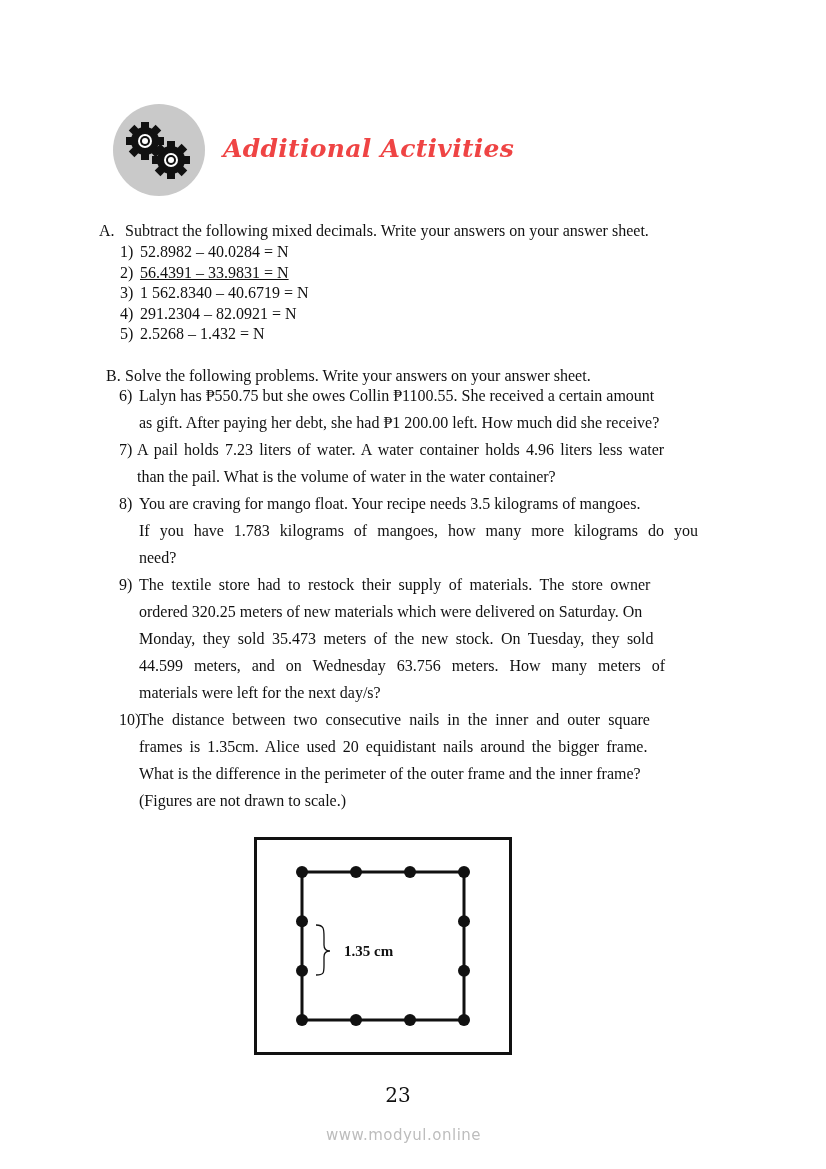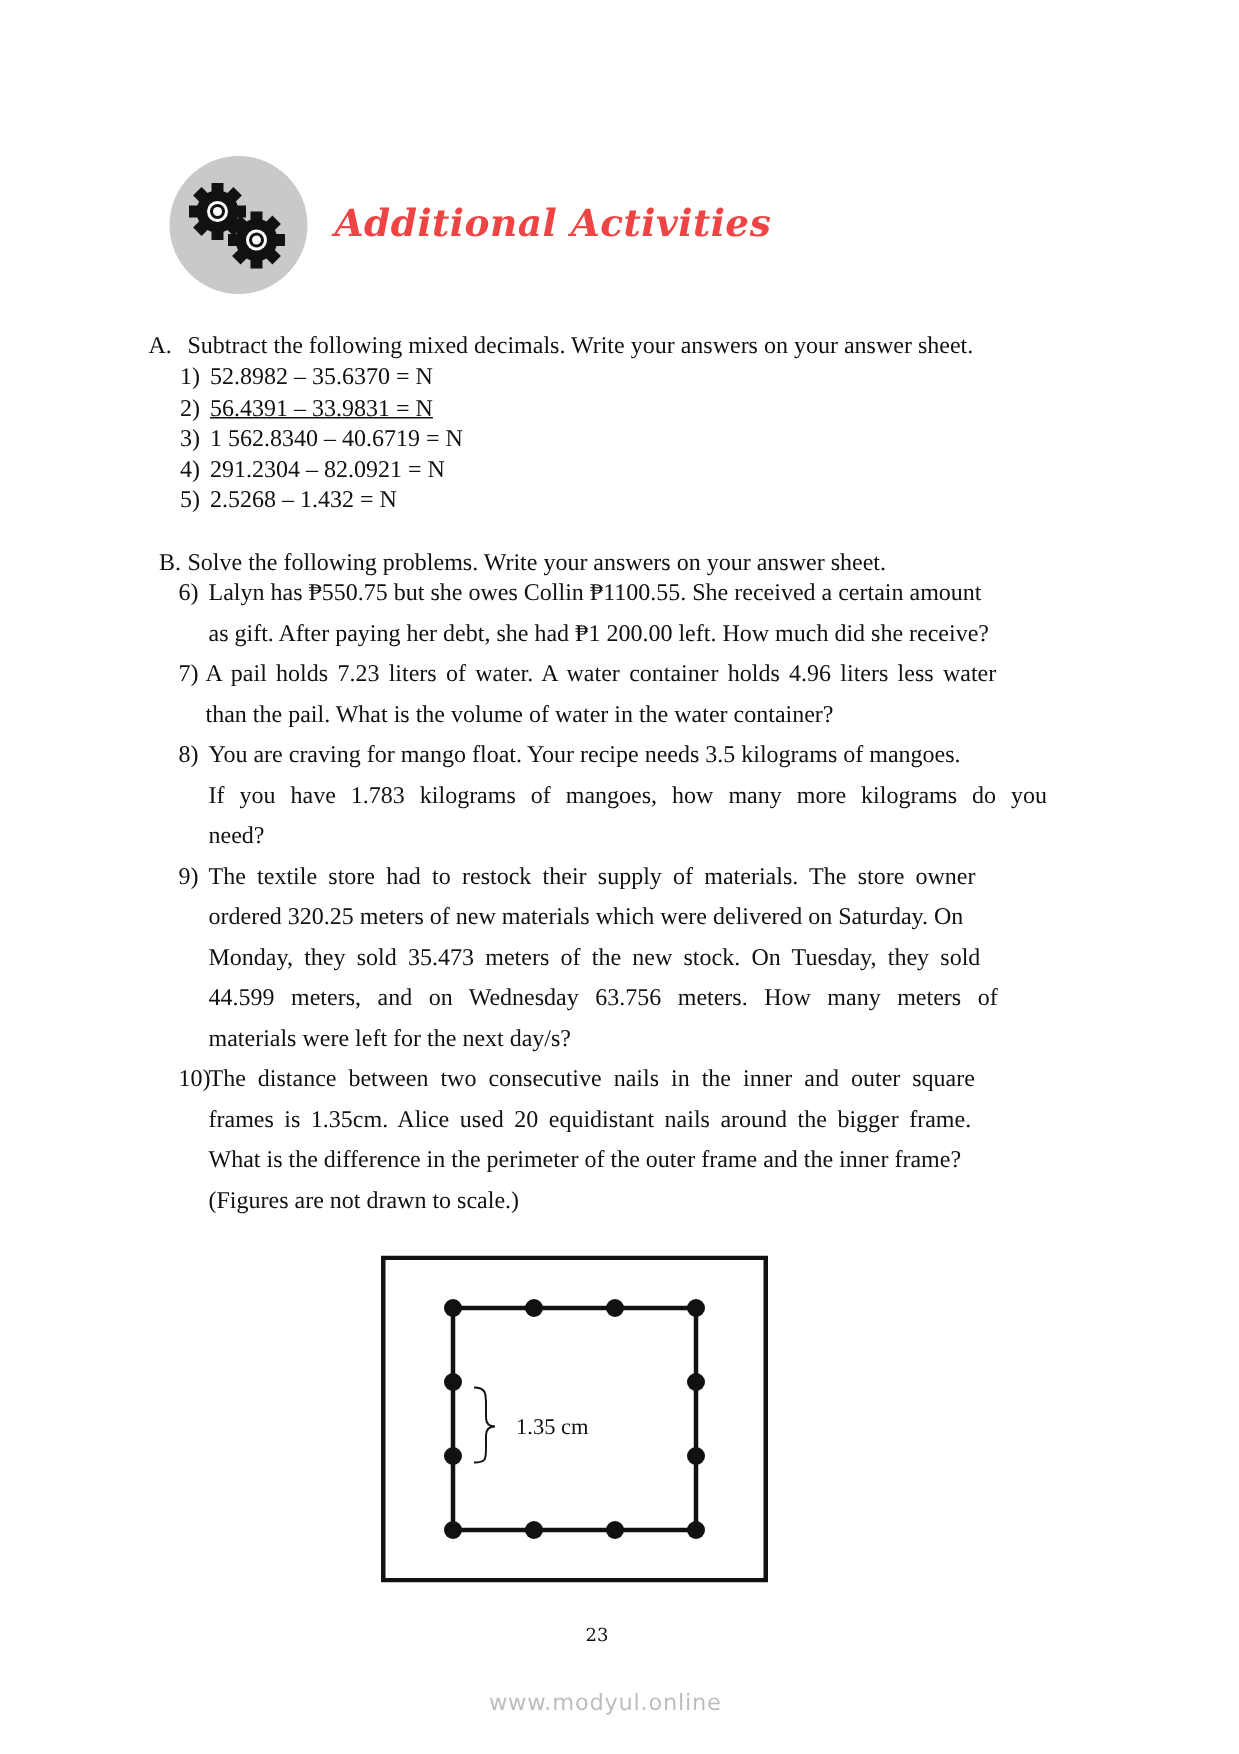--- a/index.html
+++ b/index.html
@@ -6,23 +6,23 @@
     body { width: 826px; height: 1169px; position: relative; overflow: hidden;
            font-family: "DejaVu Serif", "Liberation Serif", serif; color: #111; }
     .header-icon { position: absolute; left: 113px; top: 104px; width: 92px; height: 92px;
                    border-radius: 50%; background: #c9c9c9; }
     .header-icon svg { position: absolute; left: 0; top: 0; }
     .title { position: absolute; left: 223px; top: 134px; font-family: "DejaVu Serif", serif;
              font-weight: bold; font-style: italic; font-size: 25px; letter-spacing: 0.3px; color: #ef4444; }
     .content { position: absolute; left: 0; top: 0; width: 826px;
                font-family: "Liberation Serif", serif; font-size: 16px; }
     .line { position: absolute; white-space: nowrap; line-height: 20px; }
-    .diagram { position: absolute; left: 254px; top: 837px; width: 311px; height: 218px; }
+    .diagram { position: absolute; left: 254px; top: 837px; width: 311px; height: 218px; font-weight: bold; }
     .page-num { position: absolute; left: 0; width: 796px; top: 1083px; text-align: center;
-                font-family: "DejaVu Serif", serif; font-size: 12px; }
+                font-family: "DejaVu Serif", serif; font-size: 20px; }
     .watermark { position: absolute; left: 0; width: 807px; top: 1126px; text-align: center;
                  font-family: "DejaVu Sans", sans-serif; font-size: 15px; color: #bdbdbd; letter-spacing: 0.5px; }
   </style>
 </head>
 <body>
 
 <div class="header-icon">
   <svg width="92" height="92" viewBox="0 0 92 92">
     <g transform="translate(32,37)">
       <g fill="#111">
@@ -59,21 +59,21 @@
   </svg>
 </div>
 <div class="title">Additional Activities</div>
 
 <div class="content">
 
   <span class="line" style="left:99px; top:221px;">A.</span>
   <span class="line" style="left:125px; top:221px;">Subtract the following mixed decimals. Write your answers on your answer sheet.</span>
 
   <span class="line" style="left:120px; top:242px;">1)</span>
-  <span class="line" style="left:140px; top:242px;">52.8982 – 35.6370 = N</span>
+  <span class="line" style="left:140px; top:242px;">52.8982 – 40.0284 = N</span>
   <span class="line" style="left:120px; top:263px;">2)</span>
   <span class="line" style="left:140px; top:263px;text-decoration:underline;">56.4391 – 33.9831 = N</span>
   <span class="line" style="left:120px; top:283px;">3)</span>
   <span class="line" style="left:140px; top:283px;">1 562.8340 – 40.6719 = N</span>
   <span class="line" style="left:120px; top:304px;">4)</span>
   <span class="line" style="left:140px; top:304px;">291.2304 – 82.0921 = N</span>
   <span class="line" style="left:120px; top:324px;">5)</span>
   <span class="line" style="left:140px; top:324px;">2.5268 – 1.432 = N</span>
 
   <span class="line" style="left:106px; top:366px;">B.</span>

